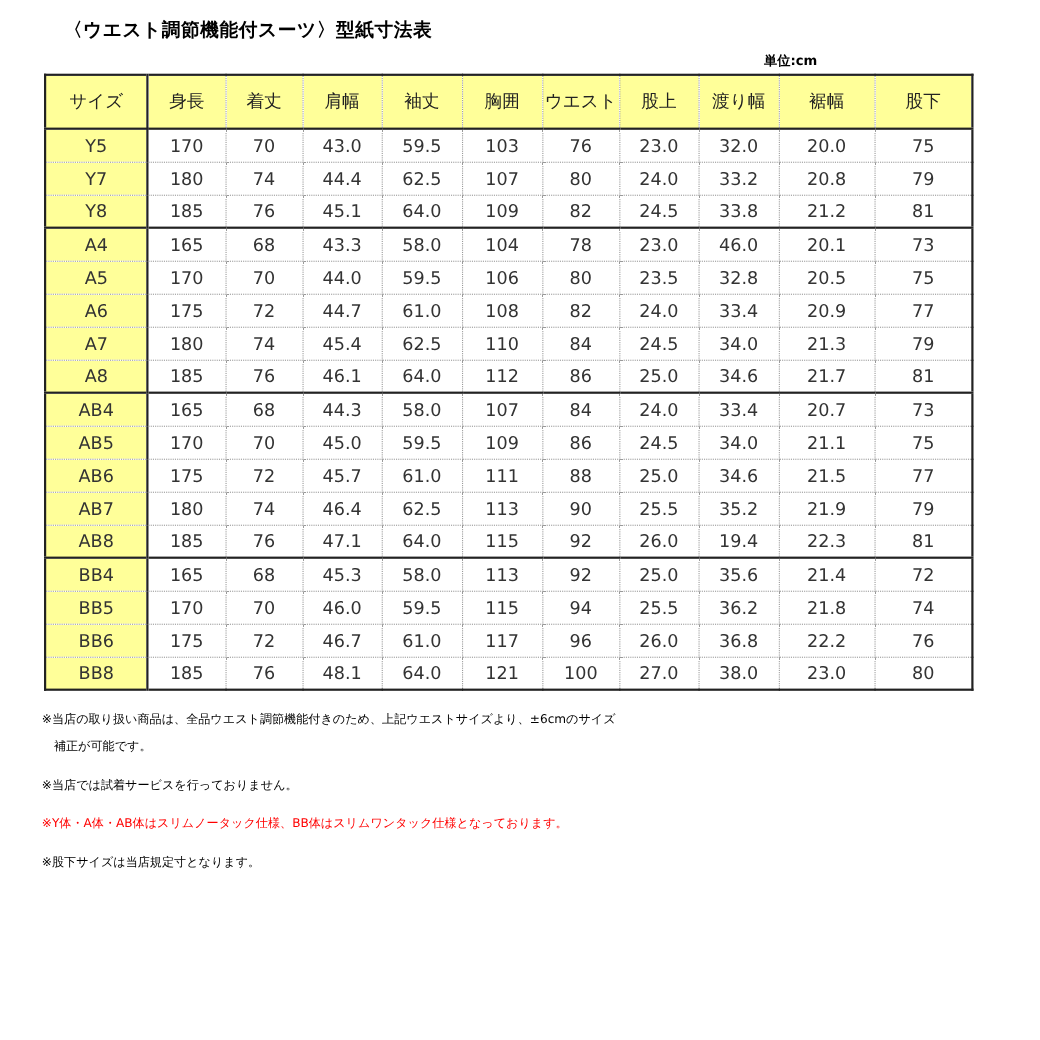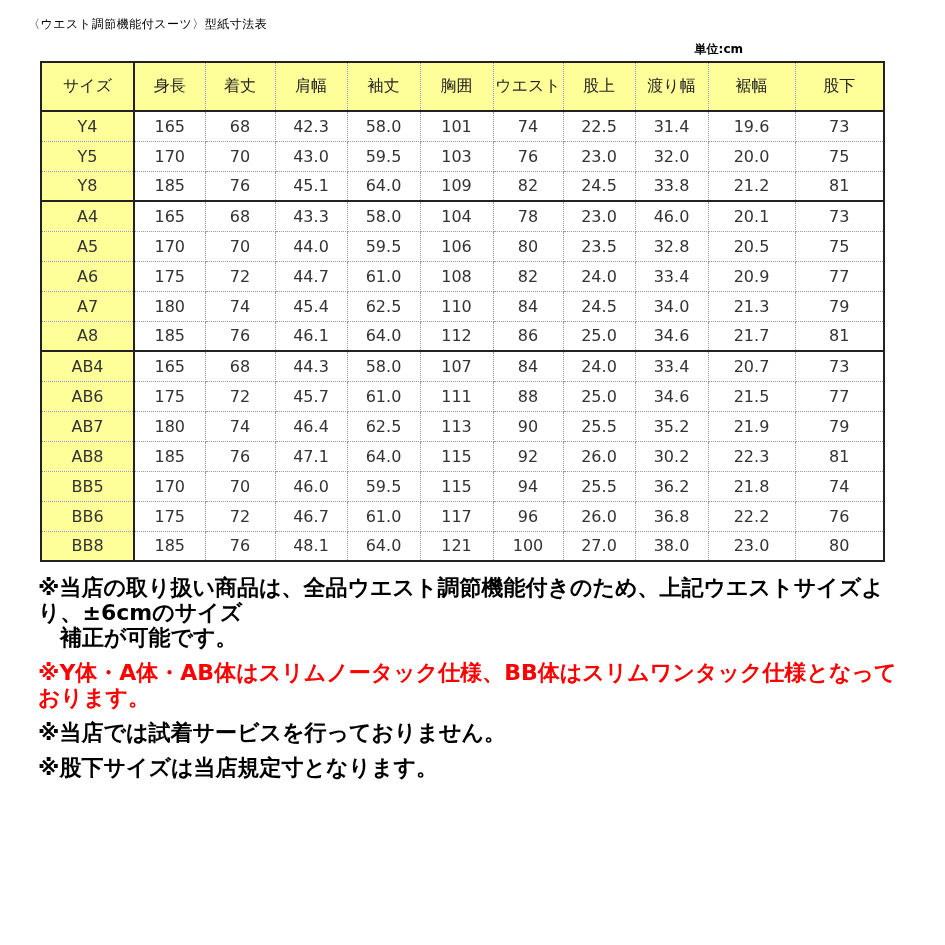--- a/index.html
+++ b/index.html
@@ -14,23 +14,23 @@
     margin: 0; padding: 0;
     width: 945px; height: 945px;
     background: #ffffff;
     overflow: hidden;
     font-family: "DejaVu Sans", "Liberation Sans", sans-serif;
     color: #000;
   }
   .page { position: relative; width: 945px; height: 945px; }
 
   .title {
-    margin: 16px 0 0 28px;
-    font-size: 12px;
-    font-weight: normal;
+    margin: 16px 0 0 58px;
+    font-size: 17px;
+    font-weight: bold;
     letter-spacing: 0.5px;
   }
 
   .table-wrap { margin: 8px 0 0 40px; width: 703px; }
 
   .unit {
     text-align: right;
     font-size: 12px;
     font-weight: bold;
     margin-bottom: 3px;
@@ -68,22 +68,22 @@
   }
   
   table.size-table tr.group-start th,
   table.size-table tr.group-start td {
     border-top: 2px solid var(--line-solid);
   }
 
   .notes {
     margin: 13px 0 0 38px;
     width: 880px;
-    font-size: 22px;
-    font-weight: bold;
+    font-size: 11px;
+    font-weight: normal;
     color: #000;
   }
   .note { margin-bottom: 10px; }
   .note .line { line-height: 25px; }
   .note .line.cont { margin-left: 1em; }
   .note.red { color: var(--note-red); }
 </style>
 </head>
 <body>
 
@@ -118,44 +118,44 @@
             <th>胸囲</th>
             <th>ウエスト</th>
             <th>股上</th>
             <th>渡り幅</th>
             <th>裾幅</th>
             <th>股下</th>
           </tr>
       </thead>
       <tbody id="table-body">
           <tr>
-            <th>Y4</th>
-            <td>165</td>
-            <td>68</td>
-            <td>42.3</td>
-            <td>58.0</td>
-            <td>101</td>
-            <td>74</td>
-            <td>22.5</td>
-            <td>31.4</td>
-            <td>19.6</td>
-            <td>73</td>
-          </tr>
-          <tr>
             <th>Y5</th>
             <td>170</td>
             <td>70</td>
             <td>43.0</td>
             <td>59.5</td>
             <td>103</td>
             <td>76</td>
             <td>23.0</td>
             <td>32.0</td>
             <td>20.0</td>
             <td>75</td>
+          </tr>
+          <tr>
+            <th>Y7</th>
+            <td>180</td>
+            <td>74</td>
+            <td>44.4</td>
+            <td>62.5</td>
+            <td>107</td>
+            <td>80</td>
+            <td>24.0</td>
+            <td>33.2</td>
+            <td>20.8</td>
+            <td>79</td>
           </tr>
           <tr>
             <th>Y8</th>
             <td>185</td>
             <td>76</td>
             <td>45.1</td>
             <td>64.0</td>
             <td>109</td>
             <td>82</td>
             <td>24.5</td>
@@ -235,20 +235,33 @@
             <td>44.3</td>
             <td>58.0</td>
             <td>107</td>
             <td>84</td>
             <td>24.0</td>
             <td>33.4</td>
             <td>20.7</td>
             <td>73</td>
           </tr>
           <tr>
+            <th>AB5</th>
+            <td>170</td>
+            <td>70</td>
+            <td>45.0</td>
+            <td>59.5</td>
+            <td>109</td>
+            <td>86</td>
+            <td>24.5</td>
+            <td>34.0</td>
+            <td>21.1</td>
+            <td>75</td>
+          </tr>
+          <tr>
             <th>AB6</th>
             <td>175</td>
             <td>72</td>
             <td>45.7</td>
             <td>61.0</td>
             <td>111</td>
             <td>88</td>
             <td>25.0</td>
             <td>34.6</td>
             <td>21.5</td>
@@ -269,23 +282,36 @@
           </tr>
           <tr>
             <th>AB8</th>
             <td>185</td>
             <td>76</td>
             <td>47.1</td>
             <td>64.0</td>
             <td>115</td>
             <td>92</td>
             <td>26.0</td>
-            <td>30.2</td>
+            <td>19.4</td>
             <td>22.3</td>
             <td>81</td>
+          </tr>
+          <tr class="group-start">
+            <th>BB4</th>
+            <td>165</td>
+            <td>68</td>
+            <td>45.3</td>
+            <td>58.0</td>
+            <td>113</td>
+            <td>92</td>
+            <td>25.0</td>
+            <td>35.6</td>
+            <td>21.4</td>
+            <td>72</td>
           </tr>
           <tr>
             <th>BB5</th>
             <td>170</td>
             <td>70</td>
             <td>46.0</td>
             <td>59.5</td>
             <td>115</td>
             <td>94</td>
             <td>25.5</td>
@@ -321,24 +347,24 @@
           </tr>
         </tbody>
     </table>
   </div>
 
   <div class="notes" id="notes">
       <div class="note">
         <div class="line">※当店の取り扱い商品は、全品ウエスト調節機能付きのため、上記ウエストサイズより、±6cmのサイズ</div>
         <div class="line cont">補正が可能です。</div>
       </div>
+      <div class="note">
+        <div class="line">※当店では試着サービスを行っておりません。</div>
+      </div>
       <div class="note red">
         <div class="line">※Y体・A体・AB体はスリムノータック仕様、BB体はスリムワンタック仕様となっております。</div>
-      </div>
-      <div class="note">
-        <div class="line">※当店では試着サービスを行っておりません。</div>
       </div>
       <div class="note">
         <div class="line">※股下サイズは当店規定寸となります。</div>
       </div>
     </div>
 
 </div>
 
 </body></html>

